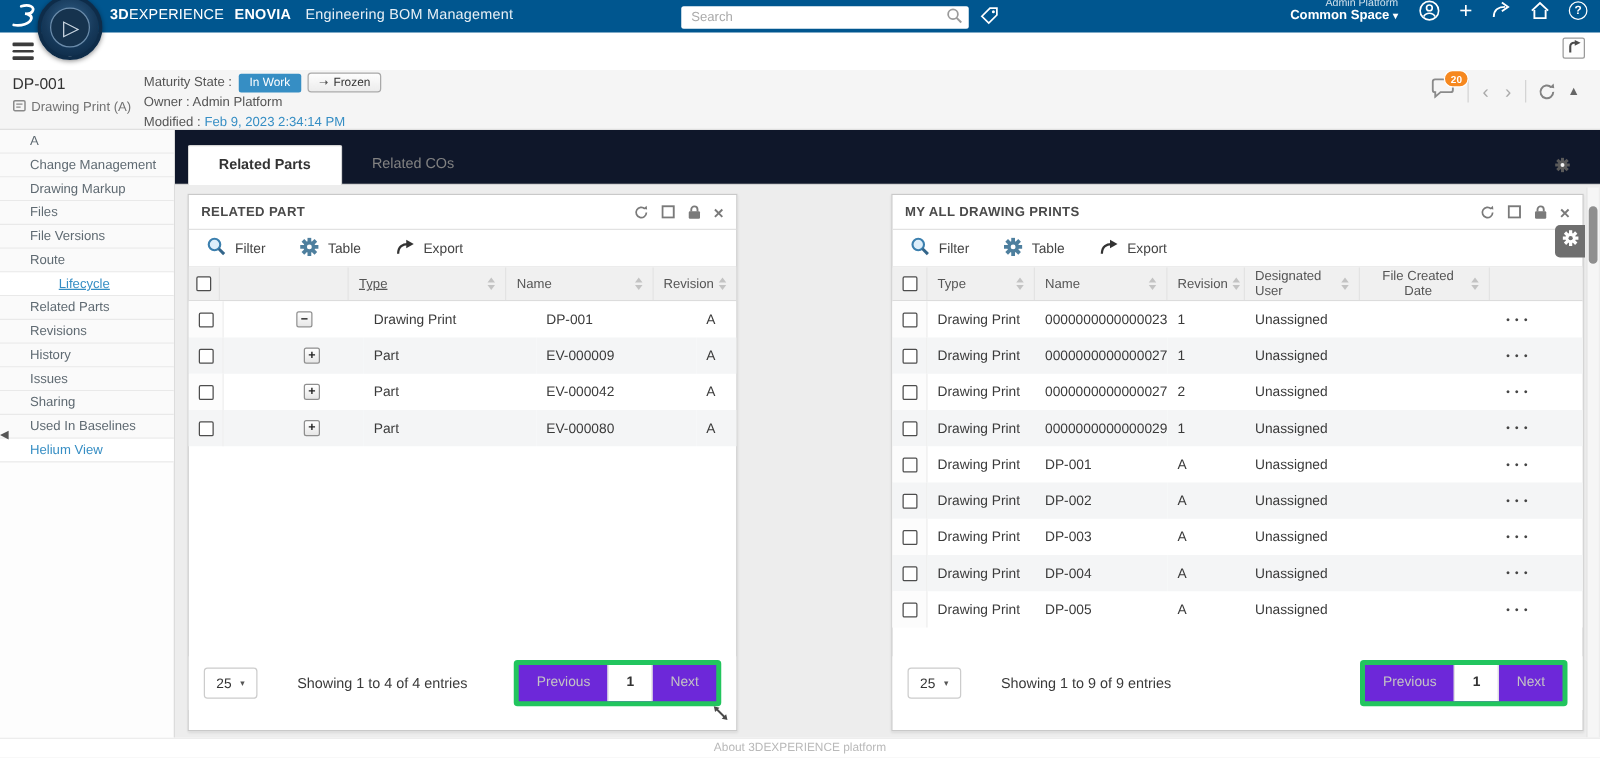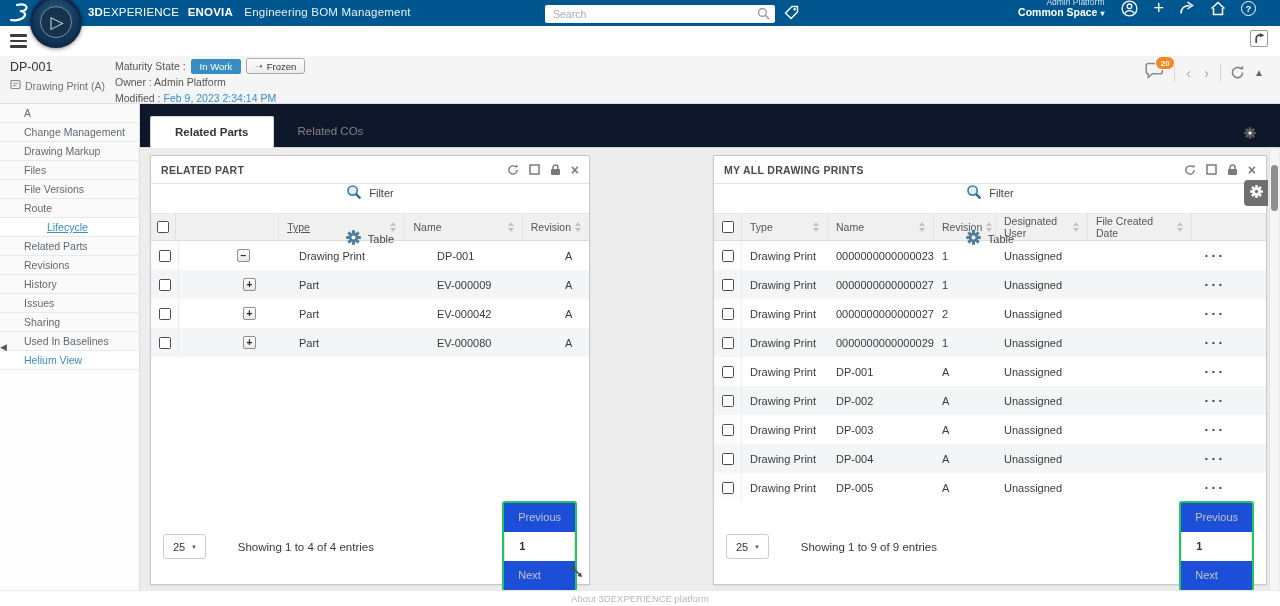--- a/index.html
+++ b/index.html
@@ -17,21 +17,21 @@
   .compass .play { position:relative; color:#cdd9e4; font-size:17px; line-height:1; left:1px; }
   .brand { position:absolute; left:88px; top:6px; font-size:11.5px; letter-spacing:.2px; white-space:nowrap; }
   .brand b { font-weight:bold; }
   .brand .app { margin-left:8px; font-weight:normal; color:#e8f0f6; }
   .searchwrap { position:absolute; left:545px; top:4px; width:230px; height:18px; }
   .searchwrap input { width:100%; height:100%; border:none; border-radius:2px; font-size:10.5px;
                       padding:0 24px 0 8px; color:#444; outline:none; font-family:"Liberation Sans",sans-serif; }
   .searchwrap input::placeholder { color:#aaa; }
   .searchwrap .mag { position:absolute; right:5px; top:2px; }
   .tagbtn { position:absolute; left:784px; top:5px; }
-  .tb-right { position:absolute; right:24px; top:0; height:16px; display:flex; align-items:center; gap:15px; }
+  .tb-right { position:absolute; right:10px; top:0; height:16px; display:flex; align-items:center; gap:15px; }
   .userctx { text-align:right; line-height:1.05; margin-right:2px; cursor:pointer; }
   .userctx .role { font-size:8.5px; color:#cfe0ec; }
   .userctx .space { font-size:10.5px; font-weight:bold; }
   .userctx .caret { font-size:8px; margin-left:3px; }
   .tb-ic { display:flex; align-items:center; cursor:pointer; }
   .plus { font-size:18px; font-weight:300; line-height:20px; }
   .help { width:15px; height:15px; border:1.5px solid #fff; border-radius:50%; font-size:9.5px; font-weight:bold;
           display:flex; align-items:center; justify-content:center; }
 
   
@@ -78,21 +78,21 @@
   .tabbar-gear { position:absolute; right:24px; top:21px; cursor:pointer; }
 
   .panel { position:absolute; top:51px; background:#fff; border:1px solid #c9c9c9; box-shadow:0 1px 2px rgba(0,0,0,.08); }
   #left-panel  { left:10px;  width:440px; height:430px; }
   #right-panel { left:573px; width:554px; height:430px; }
   .panel-header { height:28px; border-bottom:1px solid #e2e2e2; display:flex; align-items:center; padding:0 10px; }
   .panel-title { font-size:10.5px; font-weight:bold; color:#4a4a4a; letter-spacing:.3px; }
   .panel-icons { margin-left:auto; display:flex; gap:10px; align-items:center; }
   .panel-icons span { cursor:pointer; display:flex; align-items:center; }
   .icon-x { font-size:14px; font-weight:bold; color:#7a7a7a; line-height:1; }
-  .panel-toolbar { height:30px; border-bottom:1px solid #e6e6e6; display:flex; align-items:center; gap:28px; padding:0 14px;flex-direction:column; }
+  .panel-toolbar { height:30px; border-bottom:1px solid #e6e6e6; display:flex; align-items:center; gap:28px; padding:0 14px; }
   .tool { display:flex; align-items:center; gap:7px; font-size:11px; color:#444; cursor:pointer; }
 
   .thead { display:flex; height:27px; background:#f0f0f0; border-bottom:1px solid #dcdcdc; font-size:10.5px; color:#555; }
   .th { display:flex; align-items:center; padding:0 8px; border-right:1px solid #e3e3e3; height:100%; }
   .th:last-child { border-right:none; }
   .th .sort { margin-left:auto; display:flex; flex-direction:column; gap:2px; padding-left:4px; }
   .s-up { width:0; height:0; border-left:3px solid transparent; border-right:3px solid transparent; border-bottom:4px solid #c3c3c3; }
   .s-dn { width:0; height:0; border-left:3px solid transparent; border-right:3px solid transparent; border-top:4px solid #c3c3c3; }
   .sorted { text-decoration:underline; }
   .col-cb { width:28px; justify-content:center; padding:0; }
@@ -102,30 +102,30 @@
   .td { height:100%; display:flex; align-items:center; padding:0 8px; }
   .td-cb { width:28px; justify-content:center; padding:0; background:#fcfcfc; border-right:1px solid #eee; }
 
   
   .lt-tree { width:112px; } .lt-type { width:138px; } .lt-name { width:128px; } .lt-rev { flex:1; }
   .expand-btn { width:13px; height:13px; border:1px solid #8f8f8f; border-radius:2px; background:linear-gradient(#fff,#e7e7e7);
                 font-size:10px; line-height:11px; text-align:center; color:#222; font-weight:bold; cursor:pointer; margin-left:50px; }
   .expand-btn.child { margin-left:56px; }
 
   
-  .rt-type { width:86px; } .rt-name { width:106px; } .rt-rev { width:62px; } .rt-du { width:92px; } .rt-fcd { width:104px; }
+  .rt-type { width:86px; } .rt-name { width:106px; } .rt-rev { width:62px; } .rt-du { width:92px; } .rt-fcd { width:104px;text-align:center; }
   .rt-menu { width:44px; justify-content:center; } .rt-spacer { flex:1; }
   .dots { font-size:8px; letter-spacing:1px; color:#444; cursor:pointer; font-weight:bold; }
 
   .panel-pagination { position:absolute; left:0; right:0; bottom:16px; height:43px; display:flex; align-items:center; padding:0 12px; background:#fff; }
   .pgsize { border:1px solid #ccc; border-radius:3px; background:#fff; height:25px; padding:0 9px; font-size:11px; color:#333;
             display:flex; align-items:center; gap:7px; cursor:pointer; }
   .pgsize .caret { font-size:7px; color:#555; }
   .showing { margin-left:32px; font-size:11.5px; color:#3a3a3a; }
-  .pager { margin-left:auto; display:flex; border:2px solid #22c55e; border-radius:3px; overflow:hidden; background:#1d4ed8;flex-direction:column; }
+  .pager { margin-left:auto; display:flex; border:4px solid #22c55e; border-radius:3px; overflow:hidden; background:#6d28d9; }
   .pg { height:29px; line-height:29px; padding:0 14px; font-size:11px; color:#c4c4c4; cursor:default; }
   .pg.current { background:#fff; color:#333; font-weight:bold; border-left:1px solid #e2e2e2; border-right:1px solid #e2e2e2; cursor:pointer; }
 
   .resize-handle { position:absolute; right:6px; bottom:2px; cursor:nwse-resize; z-index:6; }
   .floating-gear { position:absolute; right:12px; top:76px; width:24px; height:26px; background:#6f6f6f;
                    border-radius:4px 0 0 4px; display:flex; align-items:center; justify-content:center; cursor:pointer; z-index:8; }
   .scrollbar { position:absolute; right:1px; top:46px; bottom:0; width:10px; background:#f6f6f6; border-left:1px solid #e2e2e2; }
   .scroll-thumb { position:absolute; left:1px; right:1px; top:15px; height:46px; background:#8f8f8f; border-radius:4px; cursor:grab; }
 
   .footer { position:absolute; left:0; right:0; bottom:0; height:16px; background:#fff; border-top:1px solid #e8e8e8;

